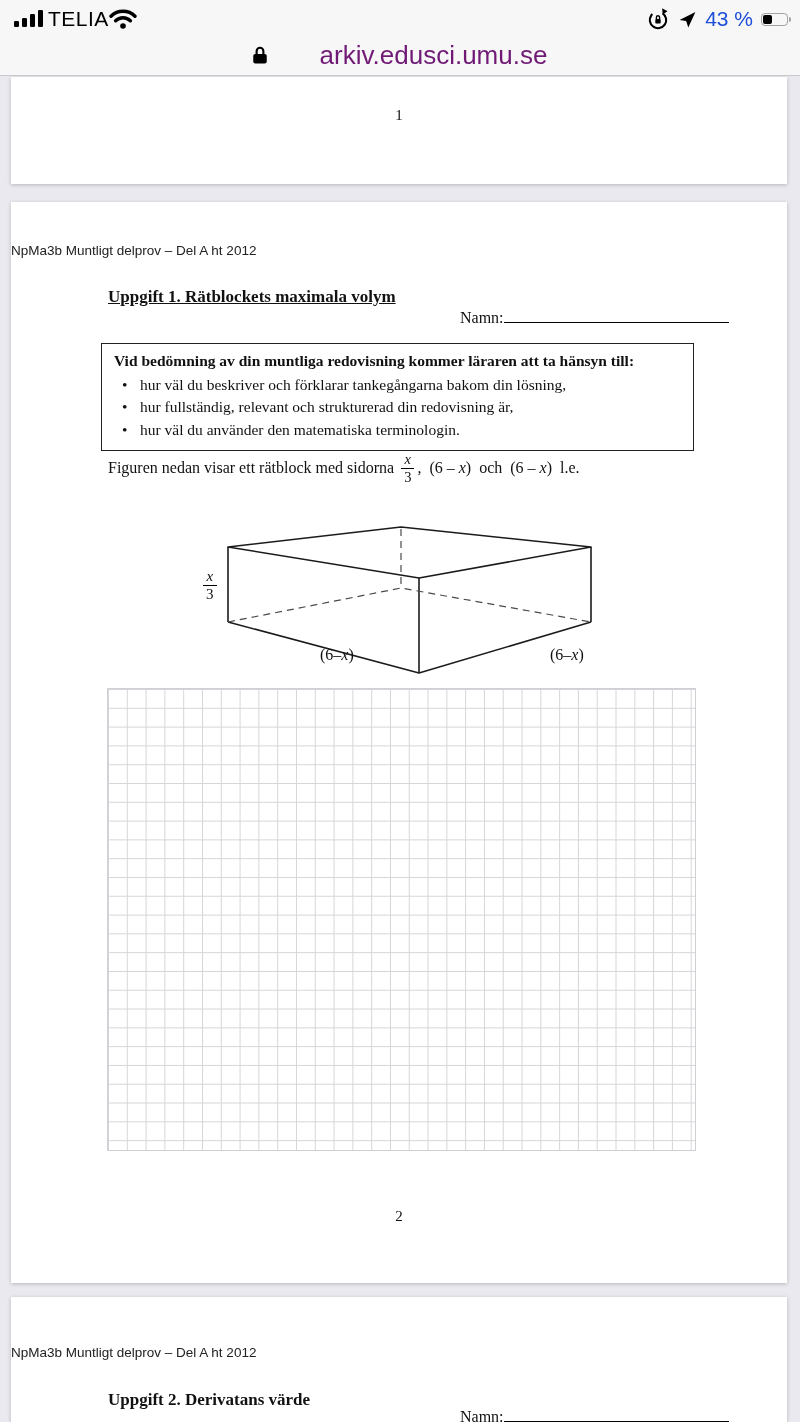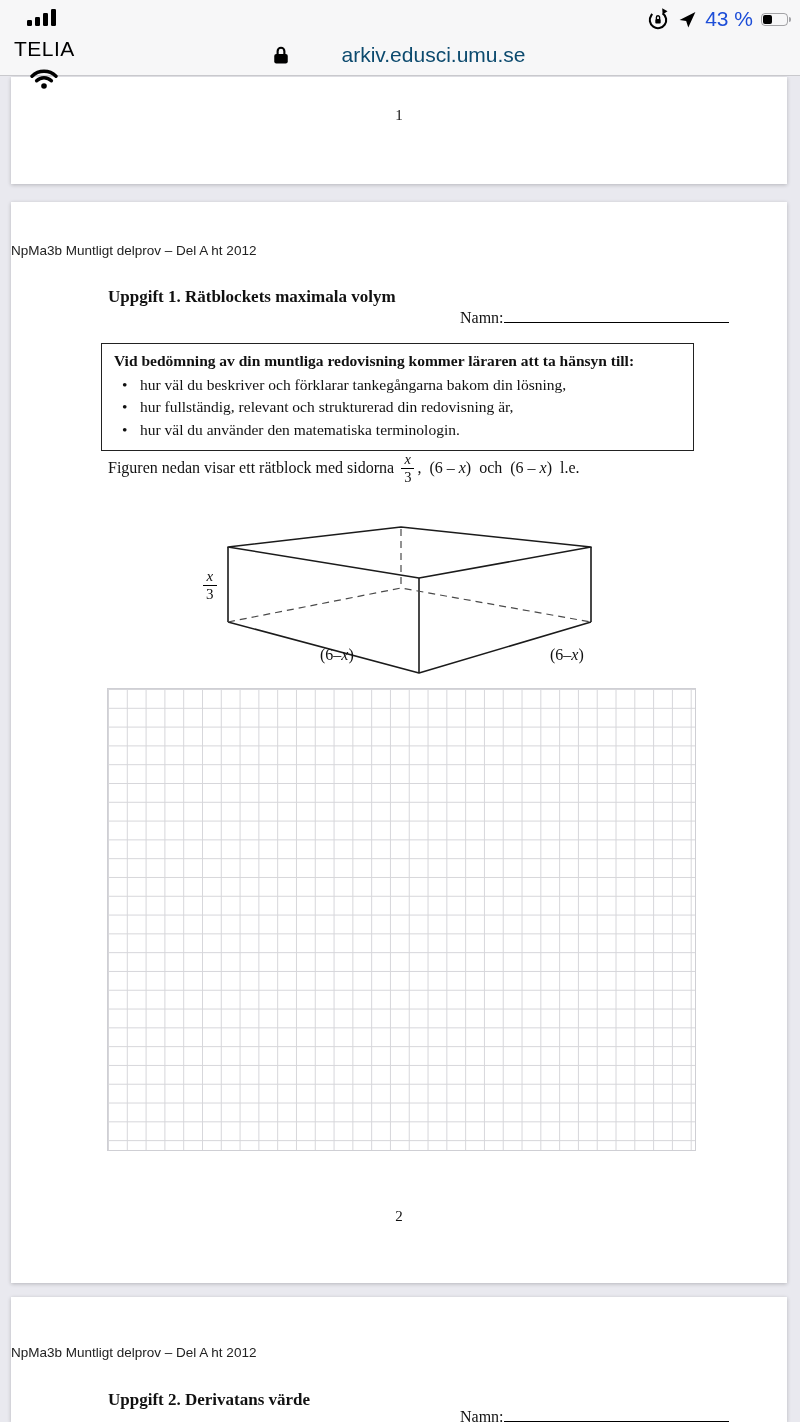--- a/index.html
+++ b/index.html
@@ -4,34 +4,34 @@
 <style>
   * { margin:0; padding:0; box-sizing:border-box; }
   body { background:#333; font-family:"Liberation Sans", sans-serif; }
   .screen { position:relative; width:800px; height:1422px; margin:0 auto;
             background:#e9e9ef; overflow:hidden; }
 
   
   .topbar { position:absolute; top:0; left:0; width:800px; height:76px;
             background:#f7f7f8; border-bottom:1px solid #c9c9cd; z-index:20; }
   .status-row { position:relative; height:36px; }
-  .status-left { position:absolute; left:14px; top:7px; display:flex; align-items:center; gap:8px;flex-direction:column; }
+  .status-left { position:absolute; left:14px; top:7px; display:flex; align-items:center; gap:0; }
   .carrier { font-size:21px; color:#000; letter-spacing:.5px; }
   .time { position:absolute; left:0; right:0; top:7px; text-align:center;
           font-size:22px; font-weight:700; color:#000; }
   .status-right { position:absolute; right:12px; top:7px; display:flex; align-items:center; gap:8px; }
   .batt-pct { font-size:21px; color:#1d4ed8; }
   .battery { position:relative; width:27px; height:13px; border:1px solid rgba(60,60,67,.45);
              border-radius:4px; padding:1px; }
   .battery-fill { width:40%; height:100%; background:#000; border-radius:2px; }
   .battery-nub { position:absolute; right:-4px; top:3.5px; width:2.5px; height:5px;
                  background:rgba(60,60,67,.45); border-radius:0 2px 2px 0; }
   .url-row { position:absolute; top:38px; left:0; right:0; height:34px;
              display:flex; justify-content:center; align-items:center; gap:7px; }
-  .url-text { font-size:21px; color:#0c4a6e;margin-left:46px; }
+  .url-text { font-size:26px; color:#701a75;margin-left:46px; }
 
   
   .viewer { position:absolute; top:77px; left:0; width:800px; height:1345px; }
   .page { position:absolute; left:11px; width:776px; background:#fff;
           box-shadow:0 1px 4px rgba(0,0,0,.22); overflow:hidden;
           font-family:"Liberation Serif", serif; color:#111; }
   .page-1 { top:0; height:107px; }
   .page-2 { top:125px; height:1081px; }
   .page-3 { top:1220px; height:125px; }
 
@@ -72,21 +72,21 @@
   .answer-grid { position:absolute; left:96px; top:486px; width:589px; height:463px;
                  border:1px solid #cfcfd4;
                  background-image:
                    linear-gradient(to right,  #d6d6da 1px, transparent 1px),
                    linear-gradient(to bottom, #d6d6da 1px, transparent 1px);
                  background-size:18.8px 18.8px; }
 
   
   .page-1 .pagenum { top:30px; }
   .page-2 .doc-header { top:41px; }
-  .page-2 .uppgift-title { top:85px; }
+  .page-2 .uppgift-title { top:85px;text-decoration:underline; }
   .page-2 .name-row { top:105px; }
   .page-2 .pagenum { top:1006px; }
   .page-3 .doc-header { top:48px; }
   .page-3 .uppgift-title { top:93px; }
   .page-3 .name-row { top:109px; }
 </style>
 </head>
 <body>
 
 <div class="screen">

